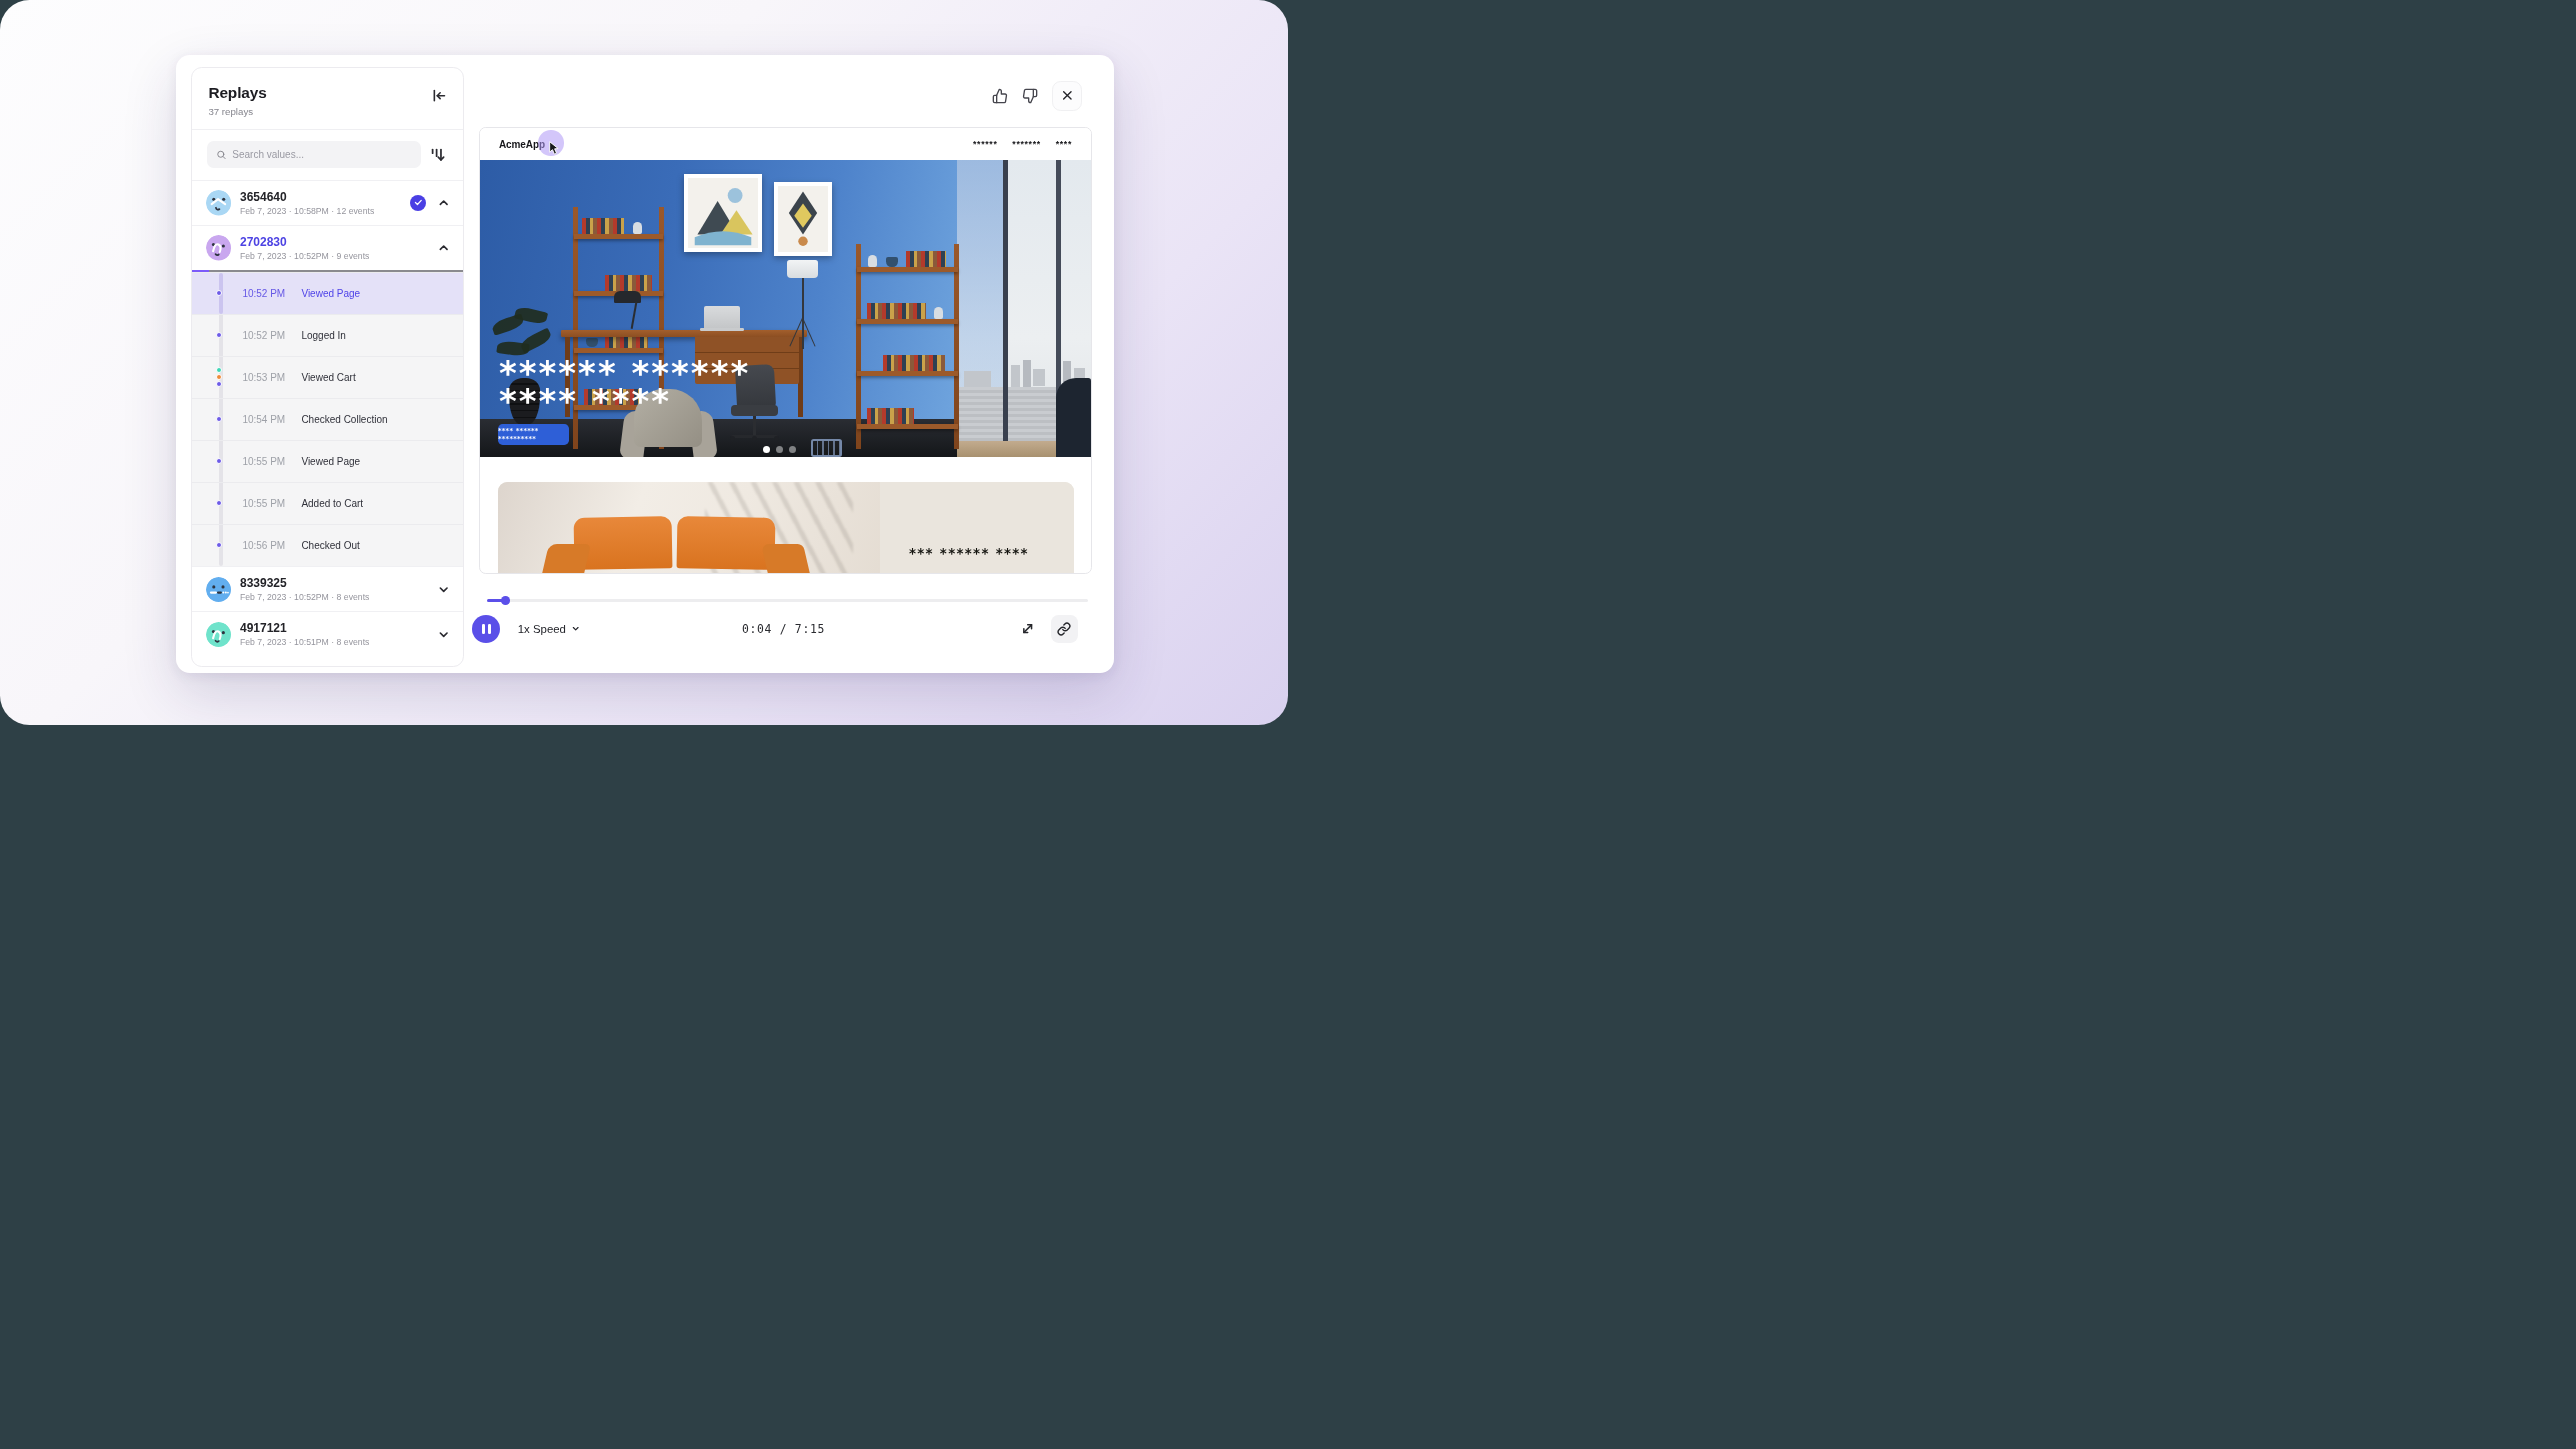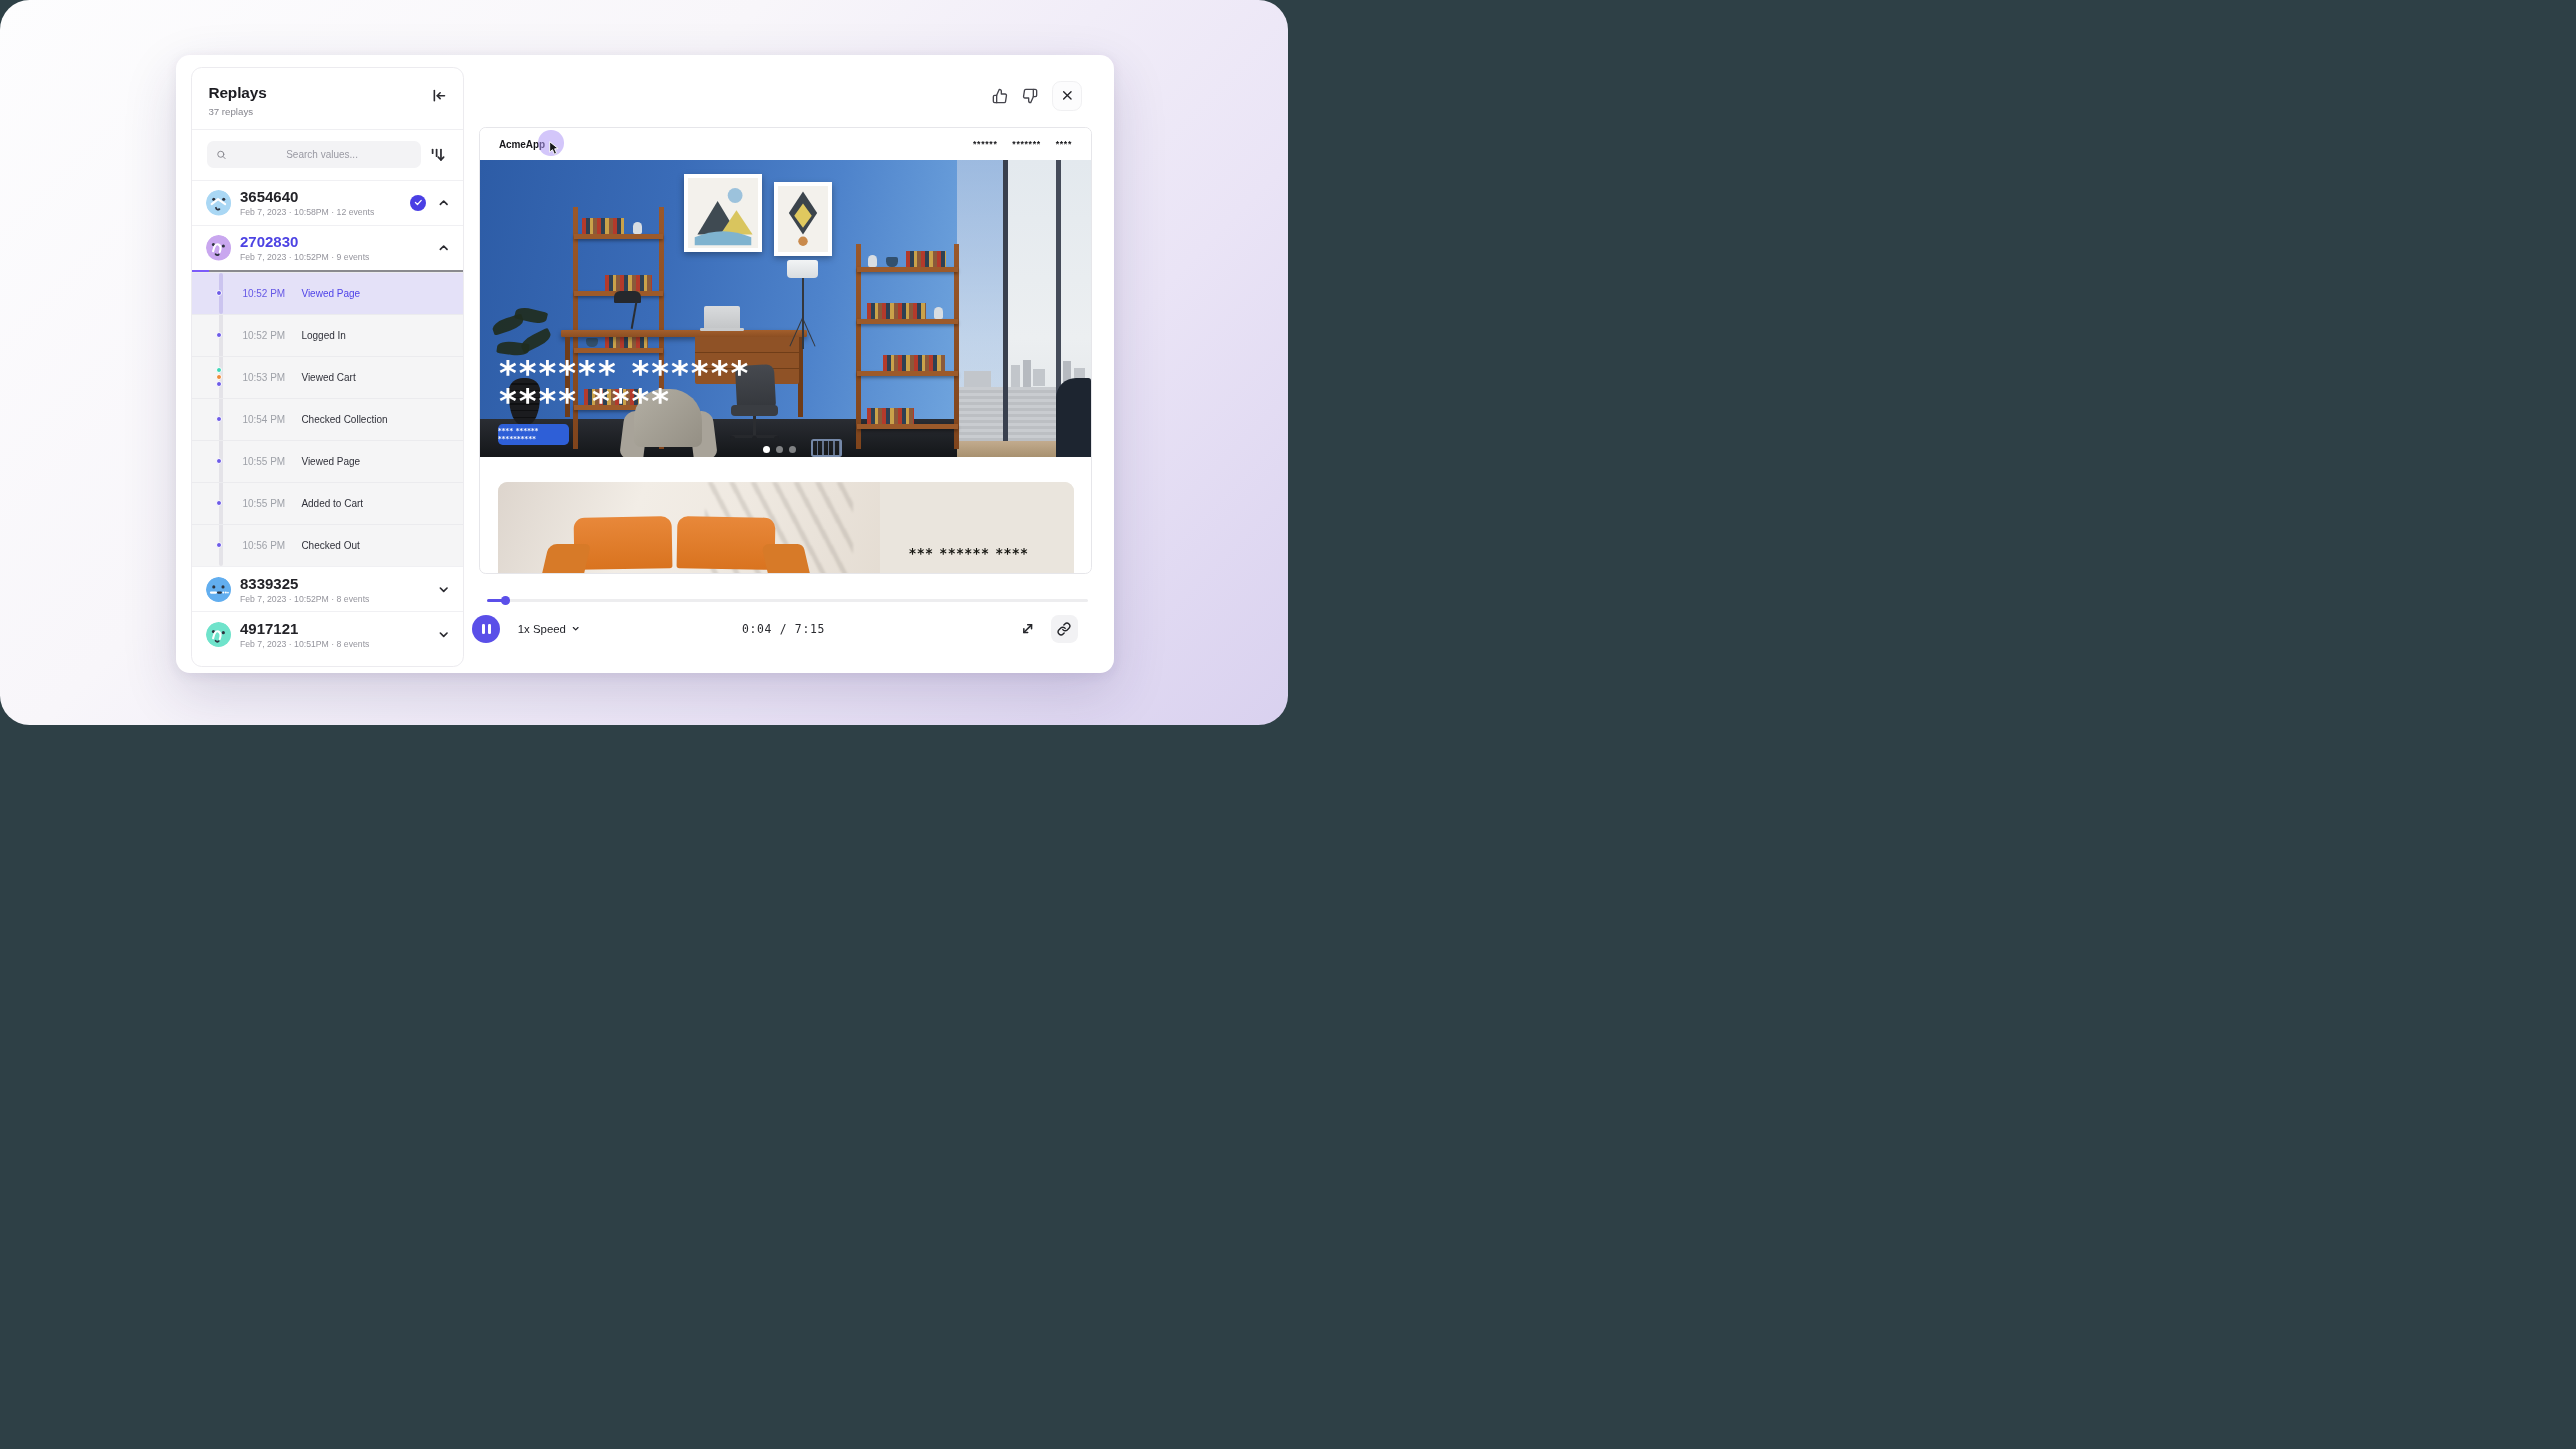--- a/index.html
+++ b/index.html
@@ -15,29 +15,29 @@
 
   
   .sidebar { position:absolute; left:15.4px; top:12px; width:273px; height:600px;
              background:#fff; border:0.7px solid #ECEBEF; border-radius:10.7px; overflow:hidden; }
   .sb-header { position:relative; padding:16px 16px 12px; border-bottom:0.7px solid #EFEFF2; }
   .sb-title { font-size:15.4px; font-weight:700; color:#1c1c21; letter-spacing:-0.1px; }
   .sb-sub { font-size:9.7px; color:#85858d; margin-top:4px; }
   .collapse-btn { position:absolute; right:13.4px; top:17.4px; width:20px; height:20px; border:none; background:transparent; cursor:pointer; color:#2b2b31; }
   .sb-search { display:flex; align-items:center; gap:8px; padding:11.4px 13.4px 11.4px 14.8px; }
   .search-box { flex:1; display:flex; align-items:center; gap:6px; height:27px; background:#F3F3F5; border-radius:6.7px; padding:0 8.7px; }
-  .search-box input { border:none; outline:none; background:transparent; font-size:10px; color:#3a3a40; width:100%; font-family:inherit;text-align:center; }
+  .search-box input { border:none; outline:none; background:transparent; font-size:10px; color:#3a3a40; width:100%; font-family:inherit; }
   .search-box input::placeholder { color:#9A9AA3; }
   .sort-btn { width:21.5px; height:21.5px; border:none; background:transparent; cursor:pointer; color:#2b2b31; }
 
   .replay-item { position:relative; display:flex; align-items:center; height:45px; padding:0 13.4px; background:#fff; cursor:pointer; }
   .replay-item.bordered { border-top:0.7px solid #F0F0F3; }
   .avatar { width:25.5px; height:25.5px; border-radius:50%; flex:none; }
   .ri-info { margin-left:8.7px; min-width:0; flex:1; }
-  .ri-id { font-size:15px; font-weight:700; color:#232328; }
+  .ri-id { font-size:12px; font-weight:700; color:#232328; }
   .ri-id.active { color:#4D43E3; }
   .ri-meta { font-size:8.7px; color:#95959d; margin-top:2px; }
   .check-badge { width:16px; height:16px; border-radius:50%; background:#4A3FE4; display:flex; align-items:center; justify-content:center; flex:none; margin-right:10.7px; }
   .chev { width:13.4px; height:13.4px; color:#2b2b31; flex:none; }
 
   .mini-progress { display:flex; height:2.7px; width:100%; }
   .mini-progress .mp-fill { width:6%; background:#7C5BFA; }
   .mini-progress .mp-rest { flex:1; background:#8A8A8F; }
 
   

